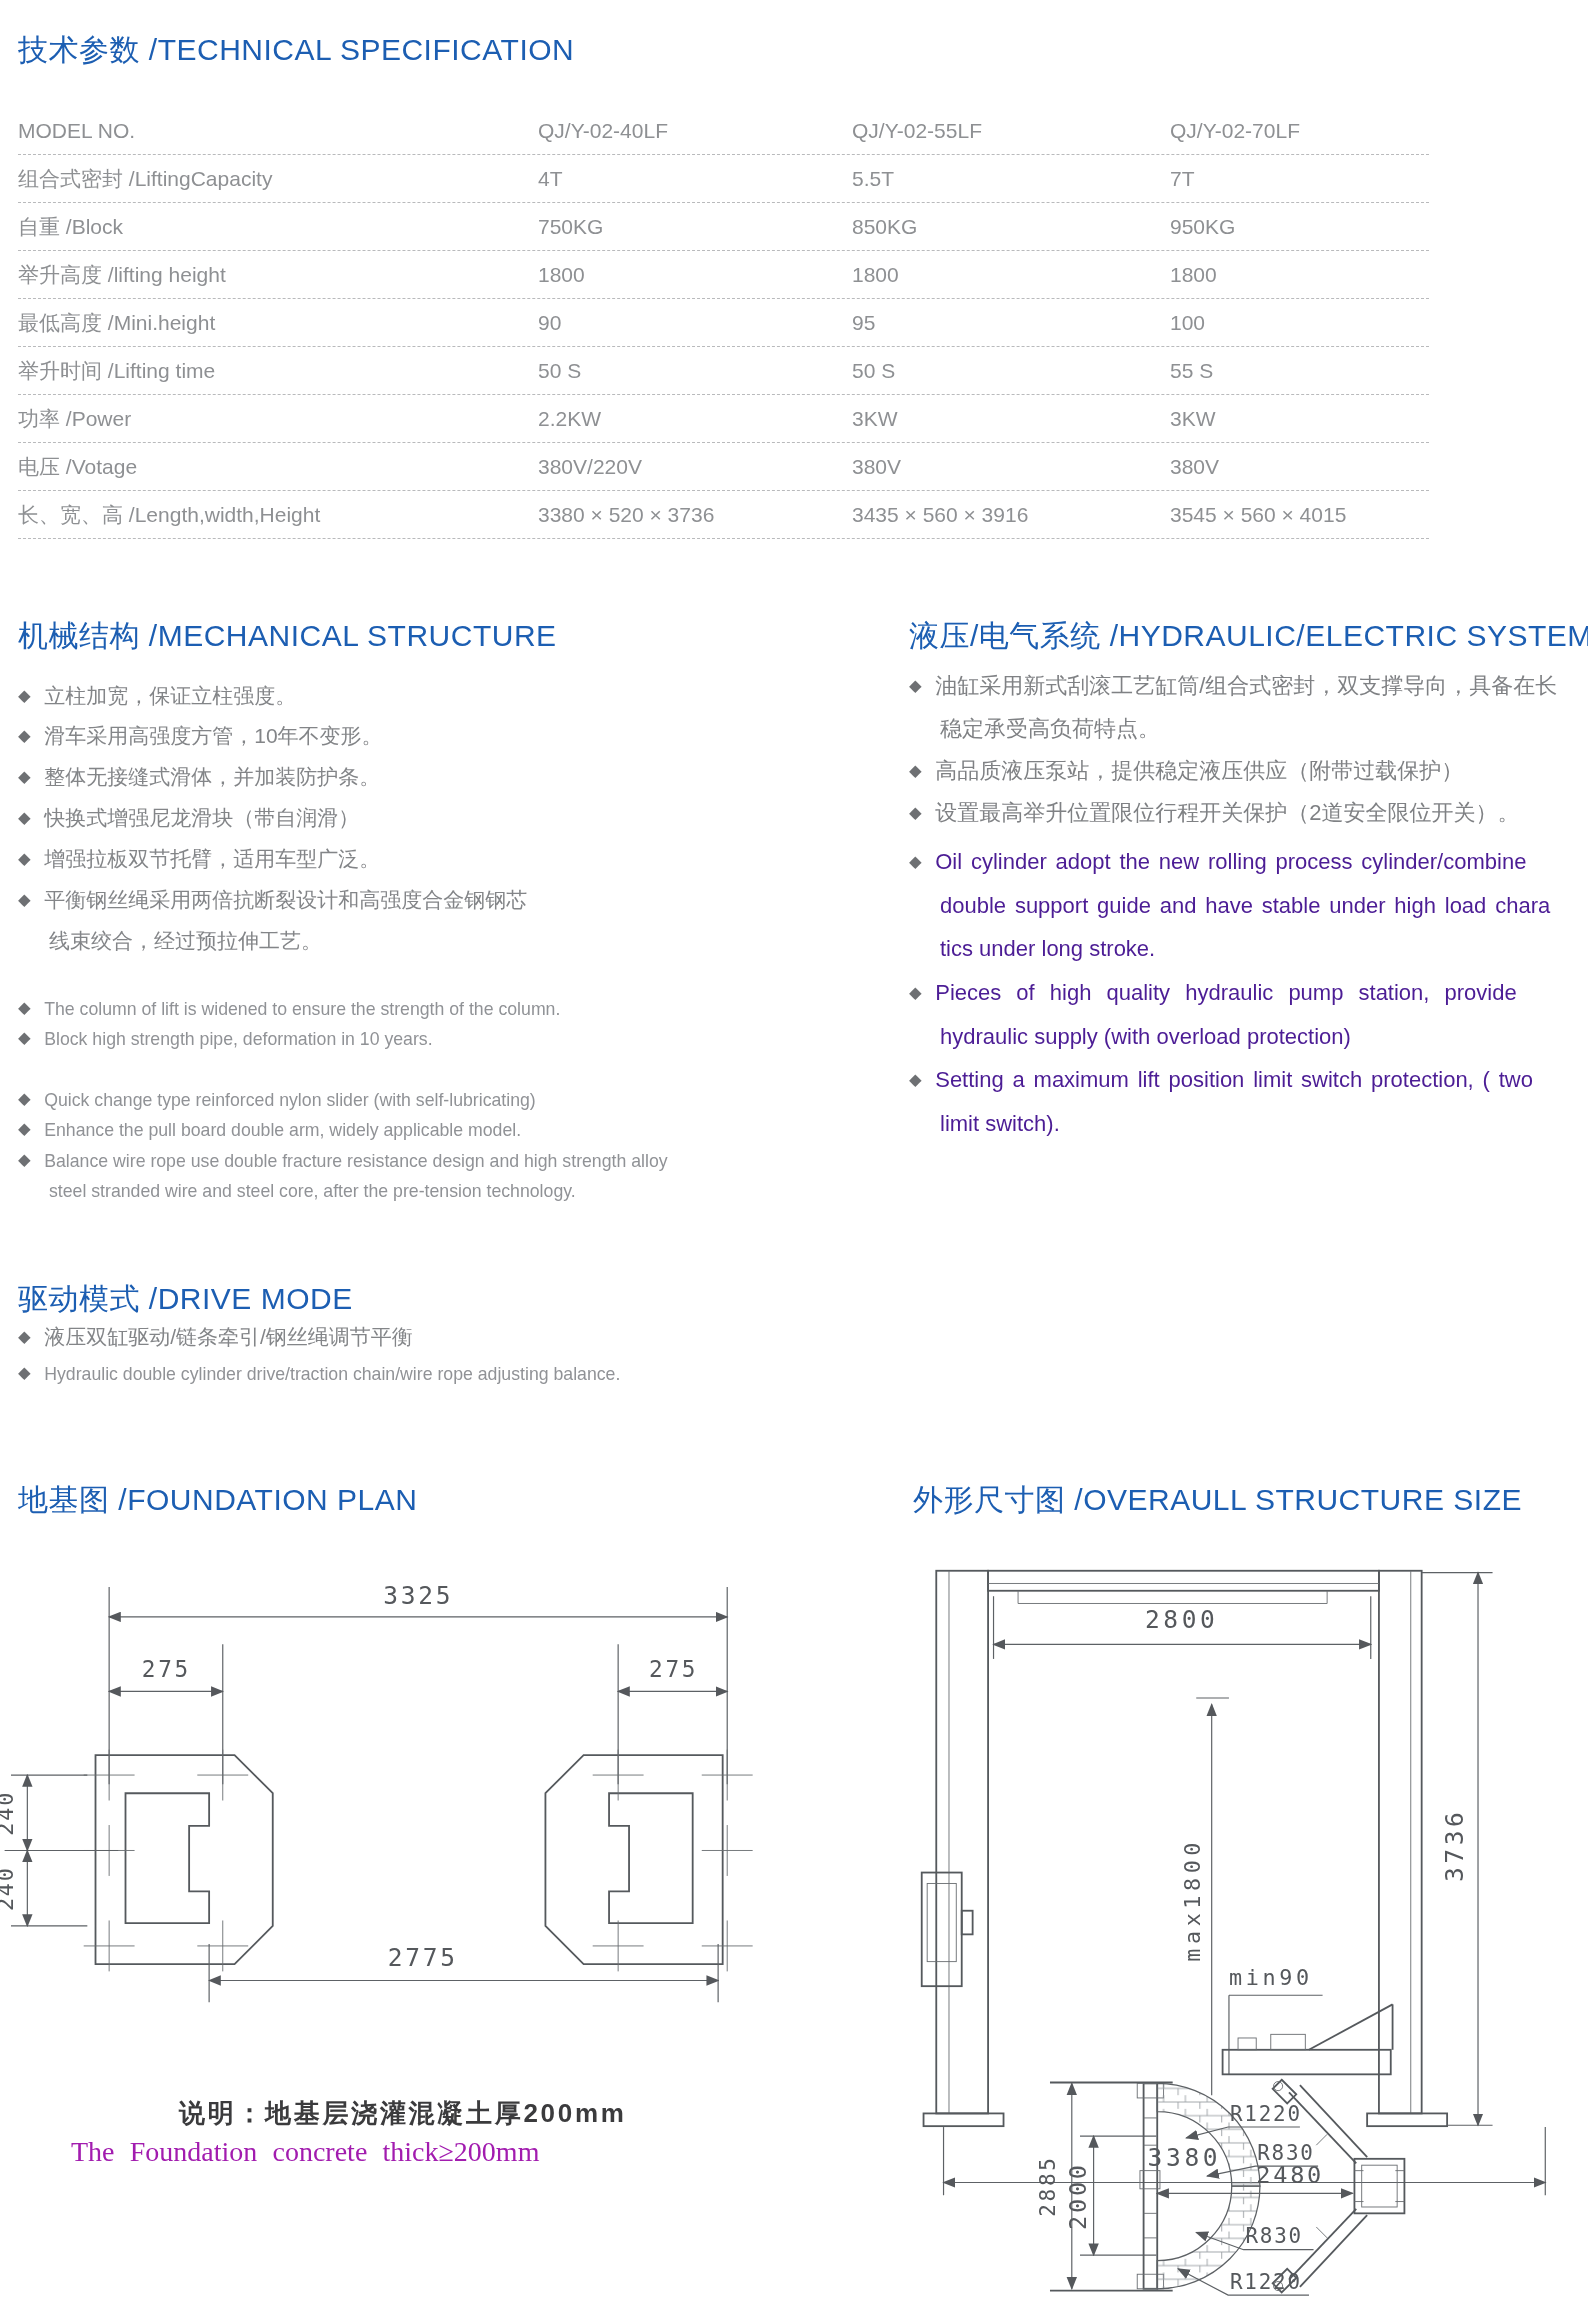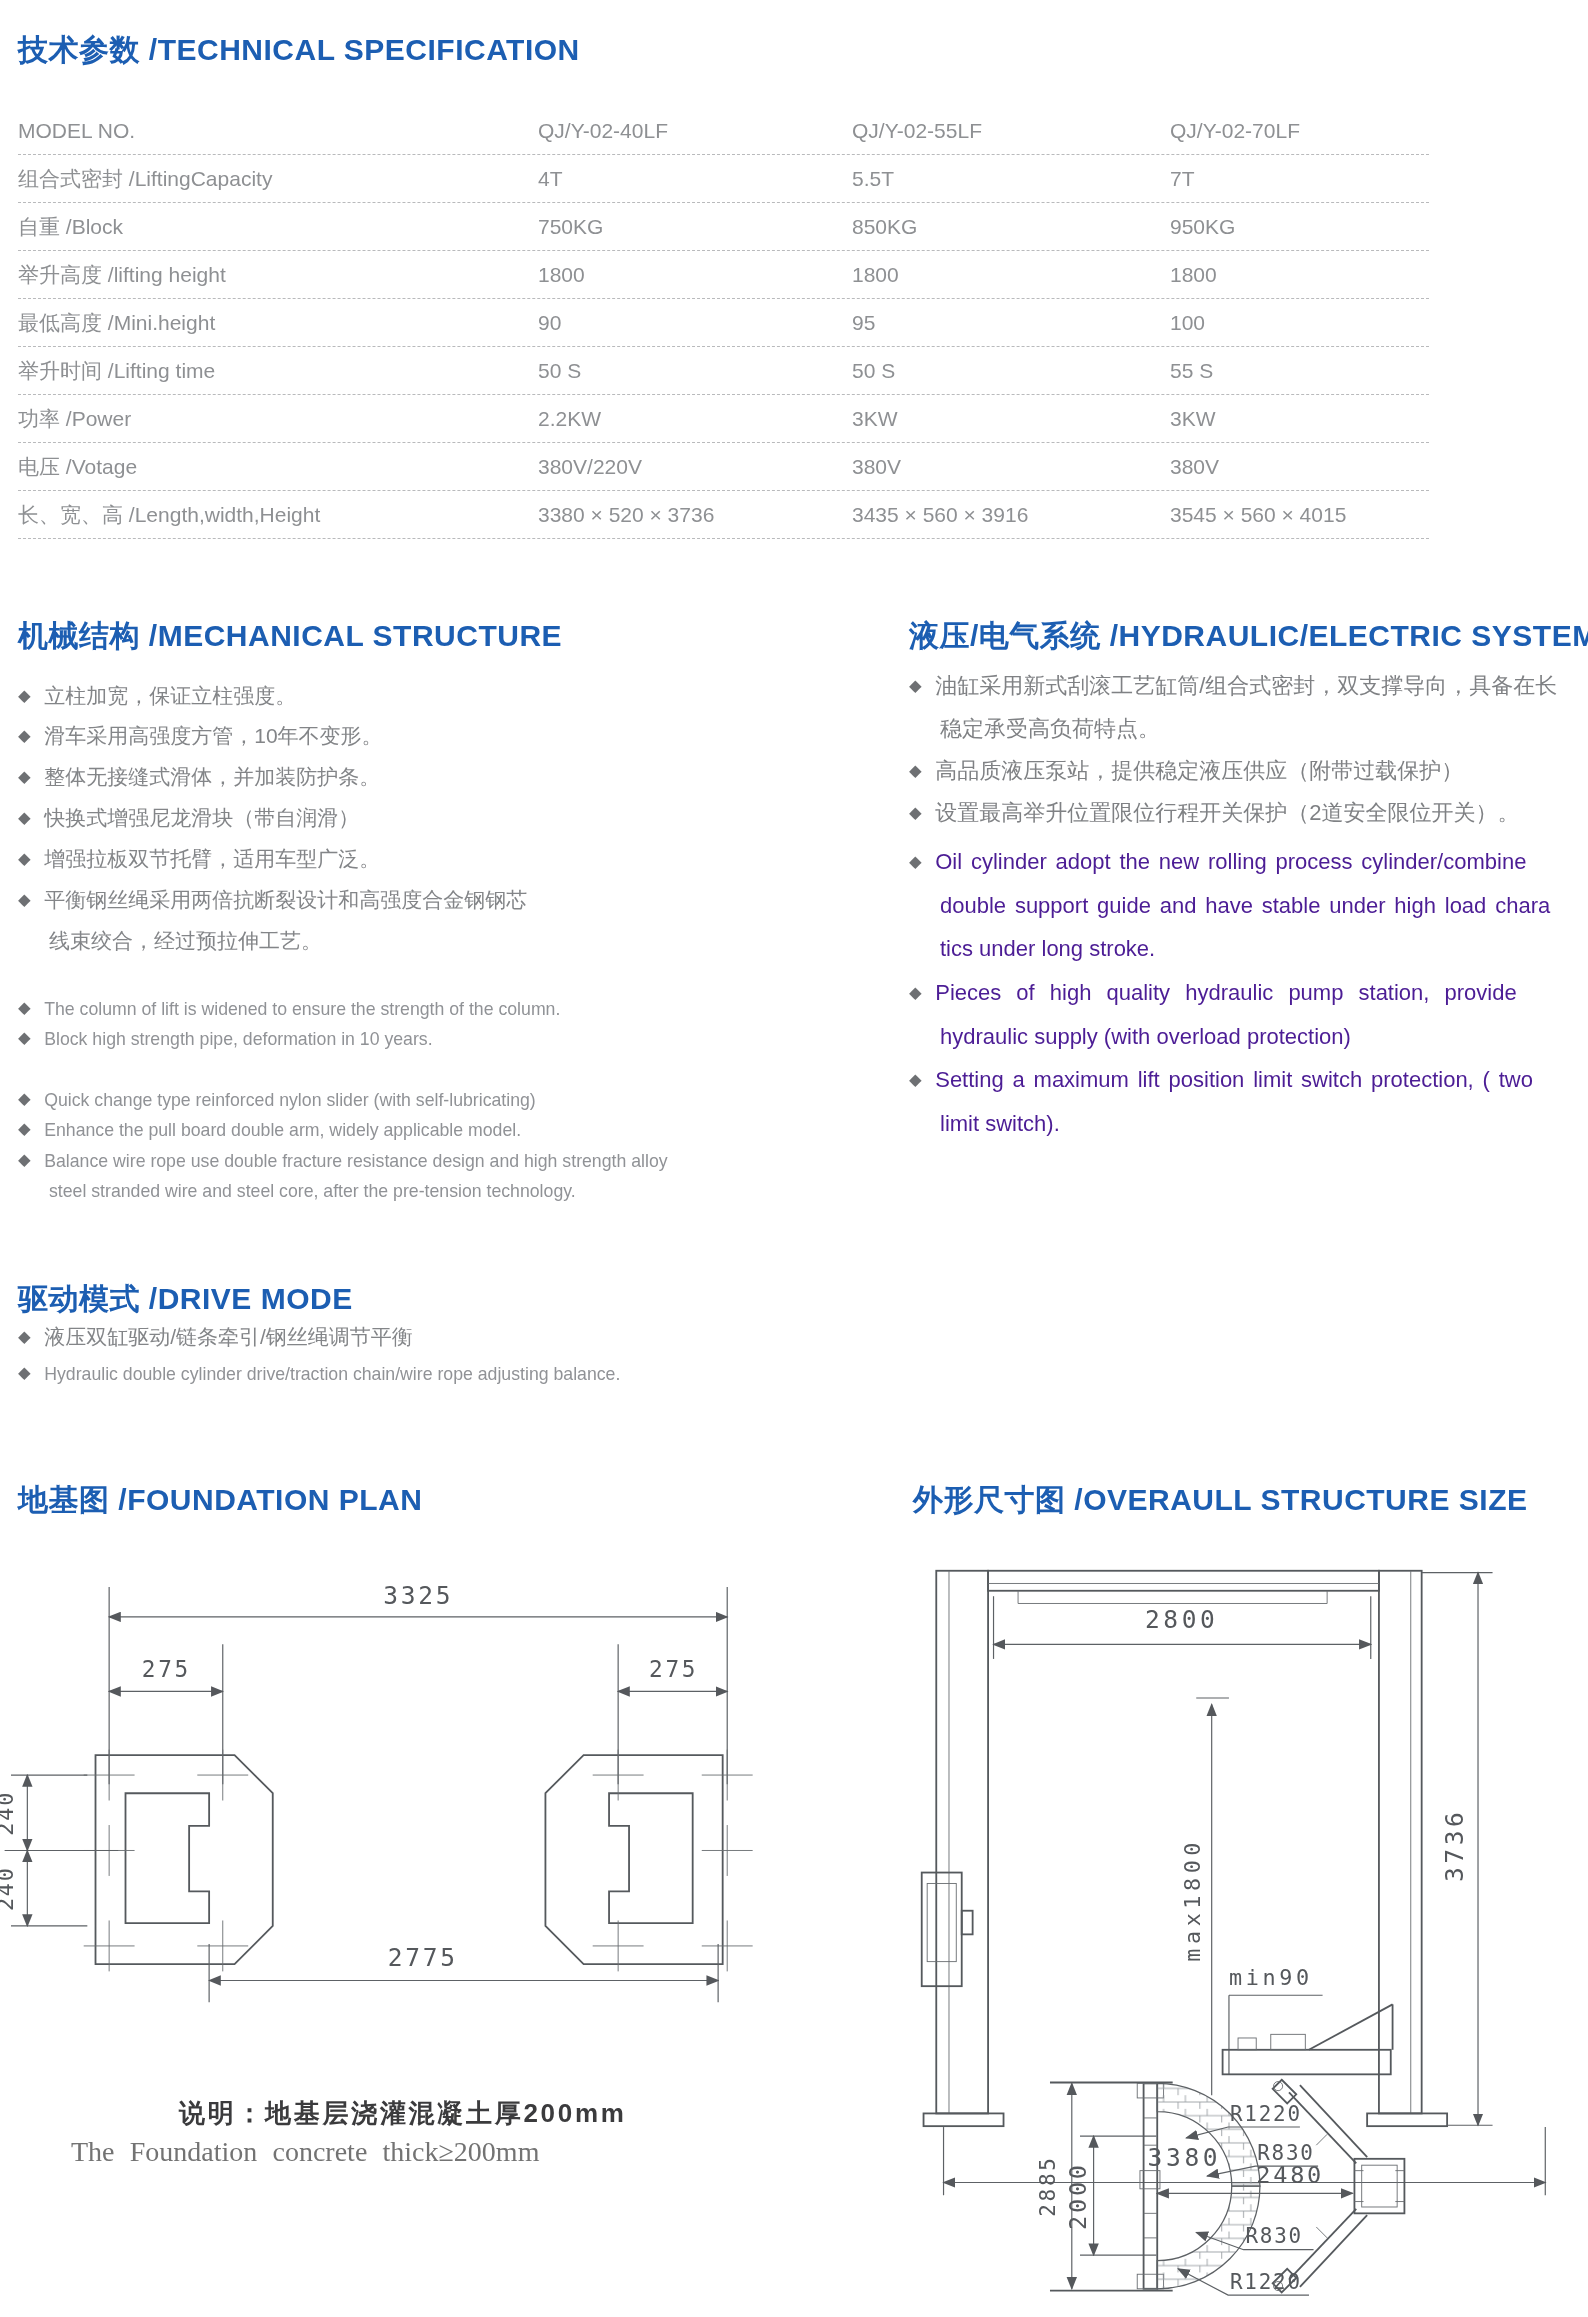--- a/index.html
+++ b/index.html
@@ -1,18 +1,18 @@
 <!DOCTYPE html>
 <html style="font-size:14.5px"><head>
 <meta charset="utf-8">
 <style>
   html,body{margin:0;padding:0}
   body{width:1588px;height:2317px;position:relative;overflow:hidden;background:#ffffff;
        font-family:"Liberation Sans",sans-serif;color:#87898c}
-  .sec-title{position:absolute;color:#1c5eb2;font-size:30px;font-weight:bold;white-space:nowrap;letter-spacing:0.5px}
+  .sec-title{position:absolute;color:#1c5eb2;font-size:30px;font-weight:normal;white-space:nowrap;letter-spacing:0.5px}
   
   .spec-table{position:absolute;left:18px;top:107px;width:1411px;font-size:21px;color:#8e9093}
   .spec-row{display:grid;grid-template-columns:520px 314px 318px 259px;height:47px;align-items:center;
             border-bottom:0.9px dashed #b9babc;white-space:nowrap}
   
   .blk{position:absolute}
   .ln{position:absolute;left:0;white-space:nowrap}
   .cnln{font-size:21px;color:#838588;height:41px;line-height:41px}
   .enln{font-size:17.7px;color:#909296;height:30px;line-height:30px}
   .rcn{font-size:22px;color:#7f8184;height:42px;line-height:42px}
@@ -21,21 +21,21 @@
   .cont{padding-left:31px}
   .ws1{word-spacing:9px}
   .ws2{word-spacing:2.7px}
   
   svg{position:absolute;overflow:visible}
   .dln{stroke:#5d6165;stroke-width:1.3;fill:none}
   .oln{stroke:#55595d;stroke-width:2;fill:none}
   .thin{stroke:#6a6e72;stroke-width:1;fill:none}
   text.dim{fill:#55585c;font-family:"DejaVu Sans Mono",monospace}
   .note-cn{position:absolute;left:179px;top:2096px;font-size:26px;font-weight:bold;color:#3b3b3d;letter-spacing:2.7px;white-space:nowrap}
-  .note-en{position:absolute;left:71px;top:2136px;font-family:"Liberation Serif",serif;font-size:28px;color:#737373;
+  .note-en{position:absolute;left:71px;top:2136px;font-family:"Liberation Serif",serif;font-size:28px;color:#a21caf;
            word-spacing:8.2px;white-space:nowrap}
 </style>
 </head>
 <body>
 
 <div class="sec-title" style="left:18px;top:30px">技术参数 /TECHNICAL SPECIFICATION</div>
 
 <div class="spec-table">
   <div class="spec-row">
     <span>MODEL NO.</span>

